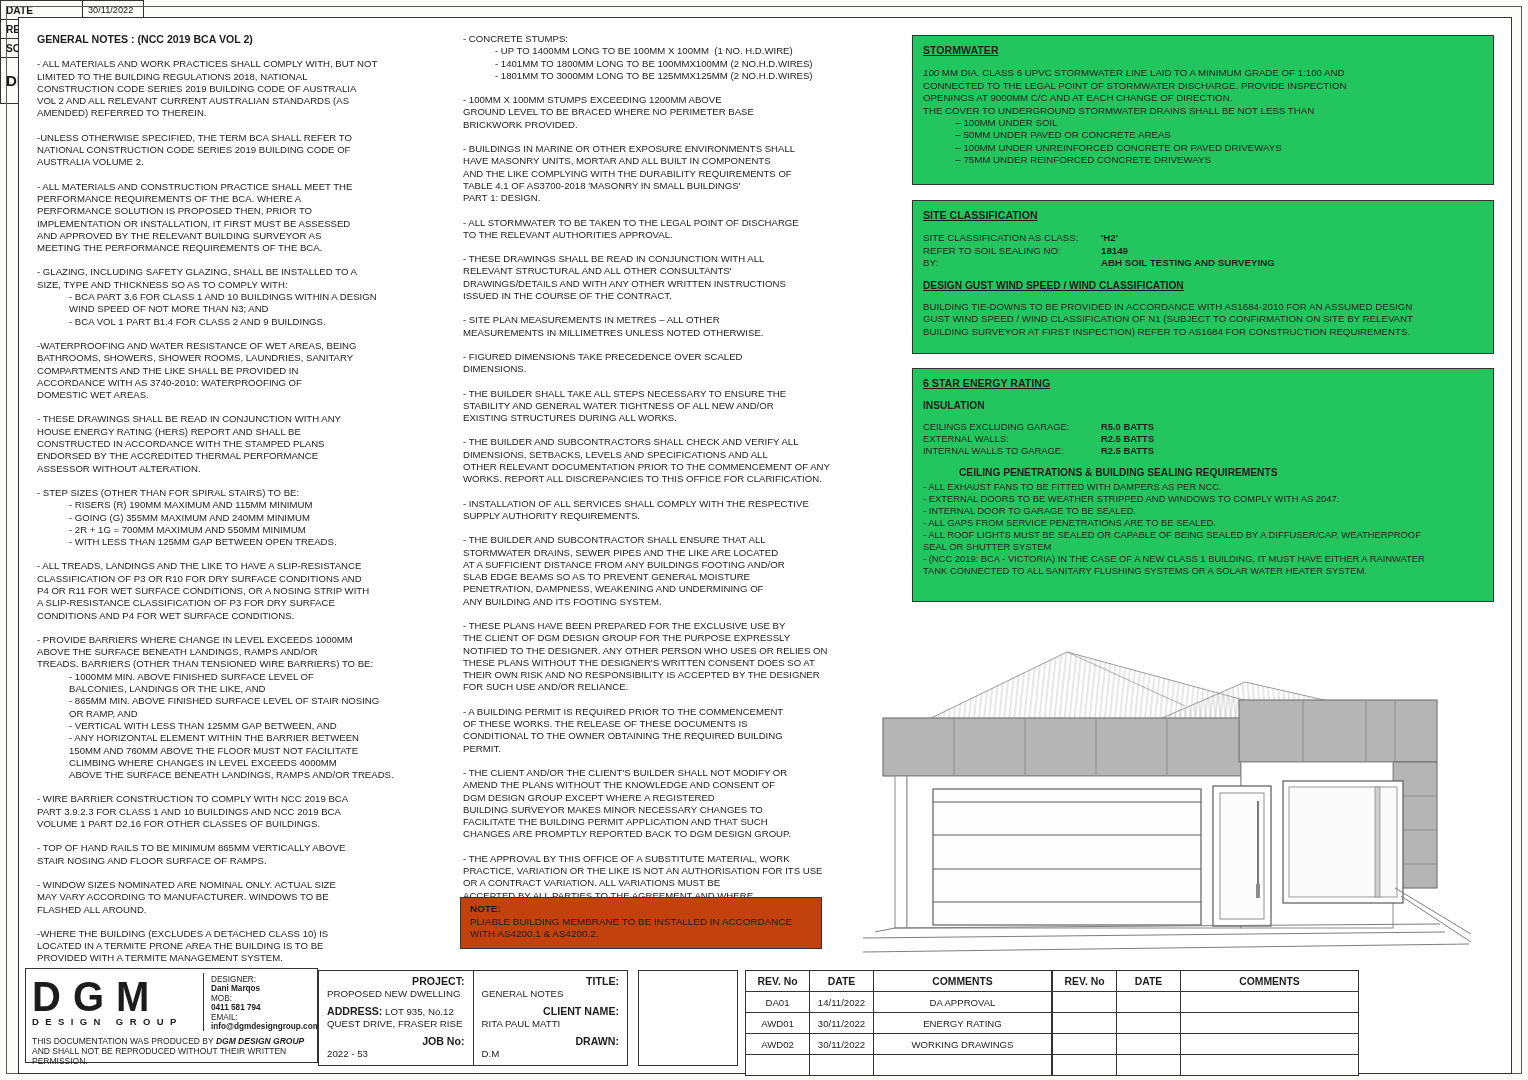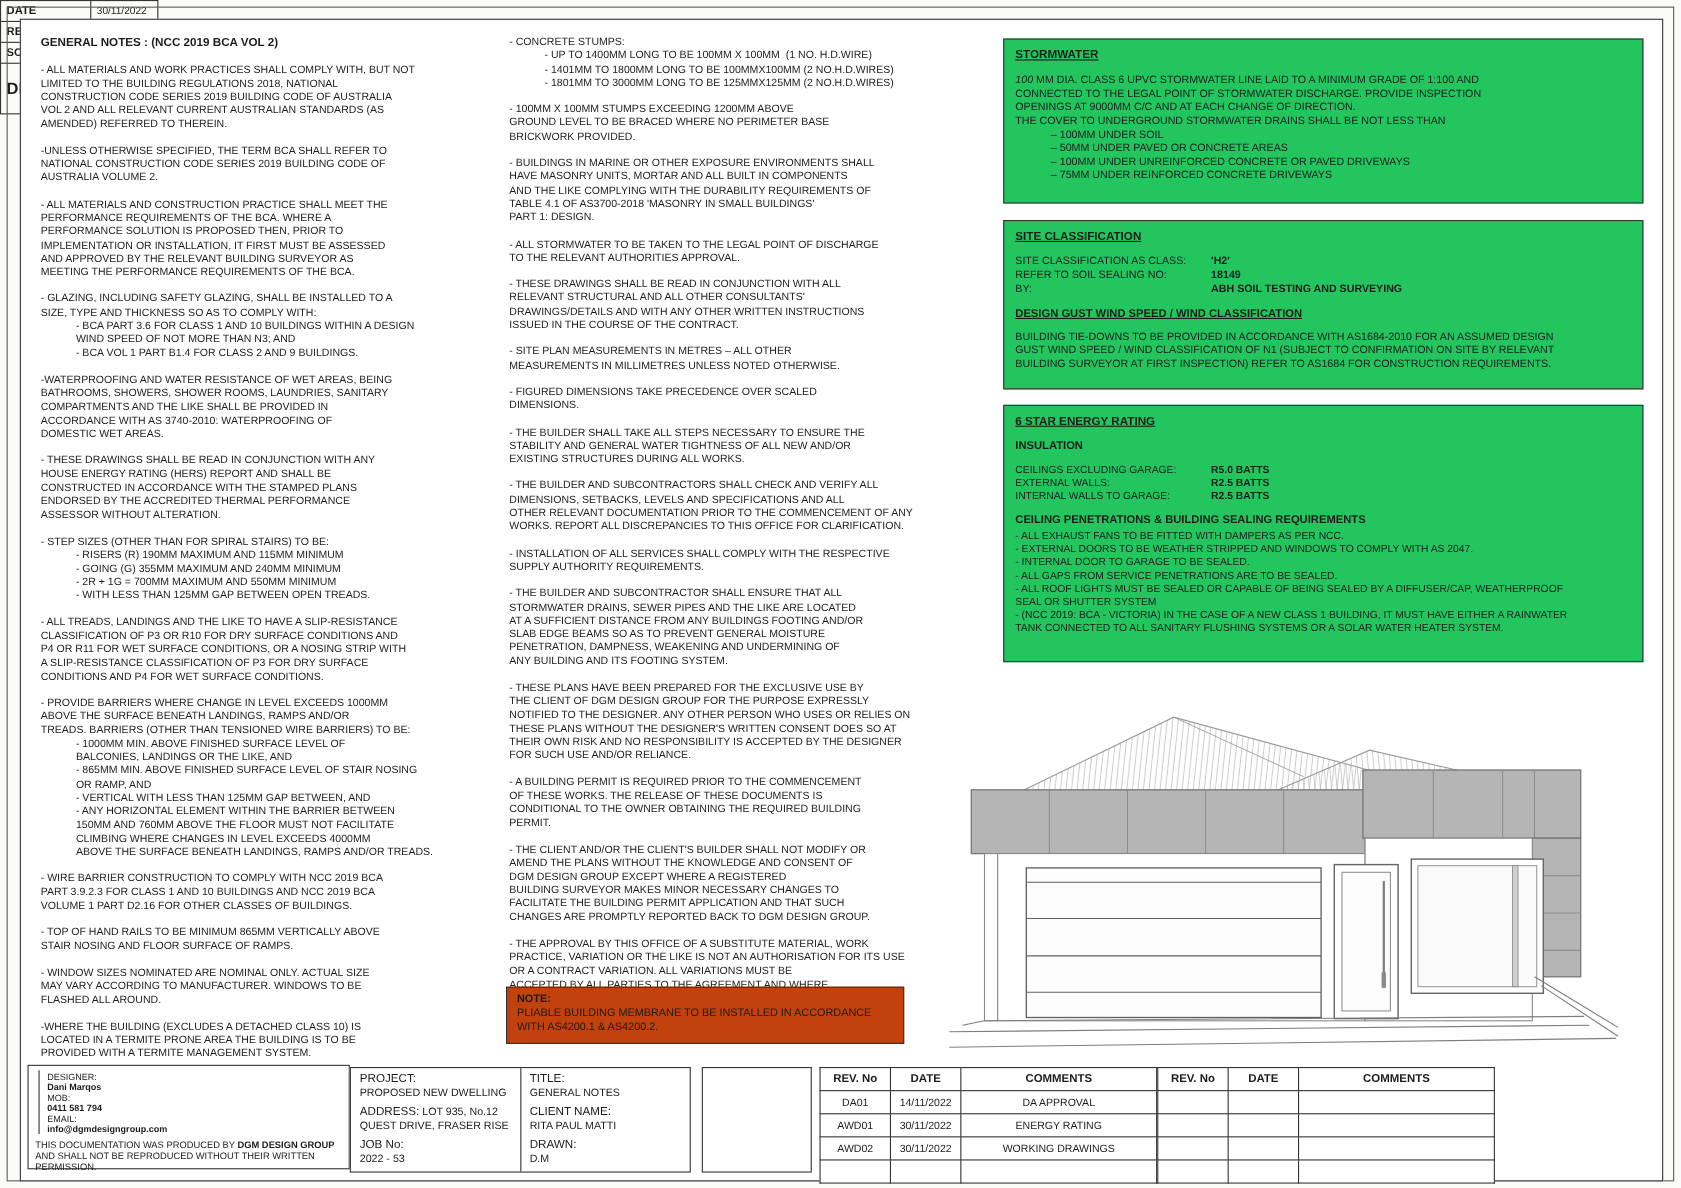--- a/index.html
+++ b/index.html
@@ -46,27 +46,27 @@
   .tb-box{position:absolute;border:1.5px solid #333;background:#fff;box-sizing:border-box;}
   #dgm-box{left:25px;top:968px;width:293px;height:95px;padding:4px 6px 3px 6px;}
   .dgm-top{display:flex;align-items:stretch;height:58px;}
   .dgm-logo{width:168px;flex:0 0 auto;display:flex;flex-direction:column;justify-content:center;}
   .dgm-letters{font-size:40px;font-weight:900;letter-spacing:12px;line-height:36px;white-space:nowrap;transform:scaleY(1.05);}
   .dgm-sub{font-size:9.5px;font-weight:bold;letter-spacing:6.4px;margin-top:2px;white-space:nowrap;}
   .dgm-divider{width:0;border-left:1px solid #333;margin:0 7px 0 3px;}
   .dgm-info{font-size:8.2px;line-height:9.4px;padding-top:2px;}
   .dgm-info .b{font-weight:bold;}
   .dgm-disclaimer{font-size:8.5px;line-height:10px;margin-top:5px;}
-  .dgm-disclaimer .b{font-weight:bold;}
+  .dgm-disclaimer .b{font-weight:bold;font-style:italic;}
 
   #proj-box{left:318px;top:970px;width:310px;height:96px;display:flex;}
   .proj-col{flex:1 1 50%;padding:5px 8px;font-size:9.7px;line-height:11.5px;}
   .proj-col.right{border-left:1px solid #333;}
   .fld{margin-bottom:7px;}
-  .fld-label{font-weight:normal;font-size:10.6px;}
+  .fld-label{font-weight:bold;font-size:10.6px;text-align:right;}
   .fld-inline .fld-label{display:inline;}
   .fld-value{white-space:pre-wrap;}
 
   #empty-box{left:638px;top:970px;width:100px;height:96px;}
 
   #rev-wrap{position:absolute;left:745px;top:970px;width:612px;height:100px;display:flex;}
   table.rev{border-collapse:collapse;table-layout:fixed;width:306px;height:100px;background:#fff;}
   table.rev th,table.rev td{border:1.2px solid #333;font-size:9.6px;padding:0 5px;text-align:center;
     overflow:hidden;white-space:nowrap;height:20px;}
   table.rev th{font-size:10.4px;font-weight:bold;}
@@ -264,21 +264,21 @@
     <span class="spec-value">R5.0 BATTS</span>
   </div>
   <div class="spec-row">
     <span class="spec-label">EXTERNAL WALLS:</span>
     <span class="spec-value">R2.5 BATTS</span>
   </div>
   <div class="spec-row">
     <span class="spec-label">INTERNAL WALLS TO GARAGE:</span>
     <span class="spec-value">R2.5 BATTS</span>
   </div>
-  <h3 class="box-sub" style="margin-bottom:1px;">CEILING PENETRATIONS &amp; BUILDING SEALING REQUIREMENTS</h3>
+  <h3 class="box-sub" style="margin-bottom:1px;margin-left:36px;">CEILING PENETRATIONS &amp; BUILDING SEALING REQUIREMENTS</h3>
   <div class="box-body">- ALL EXHAUST FANS TO BE FITTED WITH DAMPERS AS PER NCC.
 - EXTERNAL DOORS TO BE WEATHER STRIPPED AND WINDOWS TO COMPLY WITH AS 2047.
 - INTERNAL DOOR TO GARAGE TO BE SEALED.
 - ALL GAPS FROM SERVICE PENETRATIONS ARE TO BE SEALED.
 - ALL ROOF LIGHTS MUST BE SEALED OR CAPABLE OF BEING SEALED BY A DIFFUSER/CAP, WEATHERPROOF
 SEAL OR SHUTTER SYSTEM
 - (NCC 2019: BCA - VICTORIA) IN THE CASE OF A NEW CLASS 1 BUILDING, IT MUST HAVE EITHER A RAINWATER
 TANK CONNECTED TO ALL SANITARY FLUSHING SYSTEMS OR A SOLAR WATER HEATER SYSTEM.</div>
 </section>
 
@@ -349,20 +349,24 @@
     <polyline points="20,296 40,292 585,288"></polyline>
     <line x1="8" y1="302" x2="590" y2="296"></line>
     <line x1="8" y1="316" x2="614" y2="308"></line>
     <line x1="540" y1="252" x2="616" y2="298"></line>
     <line x1="546" y1="260" x2="616" y2="306"></line>
   </g>
 </svg>
 
 <div class="tb-box" id="dgm-box">
   <div class="dgm-top">
+    <div class="dgm-logo">
+      <div class="dgm-letters">DGM</div>
+      <div class="dgm-sub">DESIGN GROUP</div>
+    </div>
     <div class="dgm-divider"></div>
     <div class="dgm-info">
       <div>DESIGNER:</div>
       <div class="b">Dani Marqos</div>
       <div>MOB:</div>
       <div class="b">0411 581 794</div>
       <div>EMAIL:</div>
       <div class="b">info@dgmdesigngroup.com</div>
     </div>
   </div>

